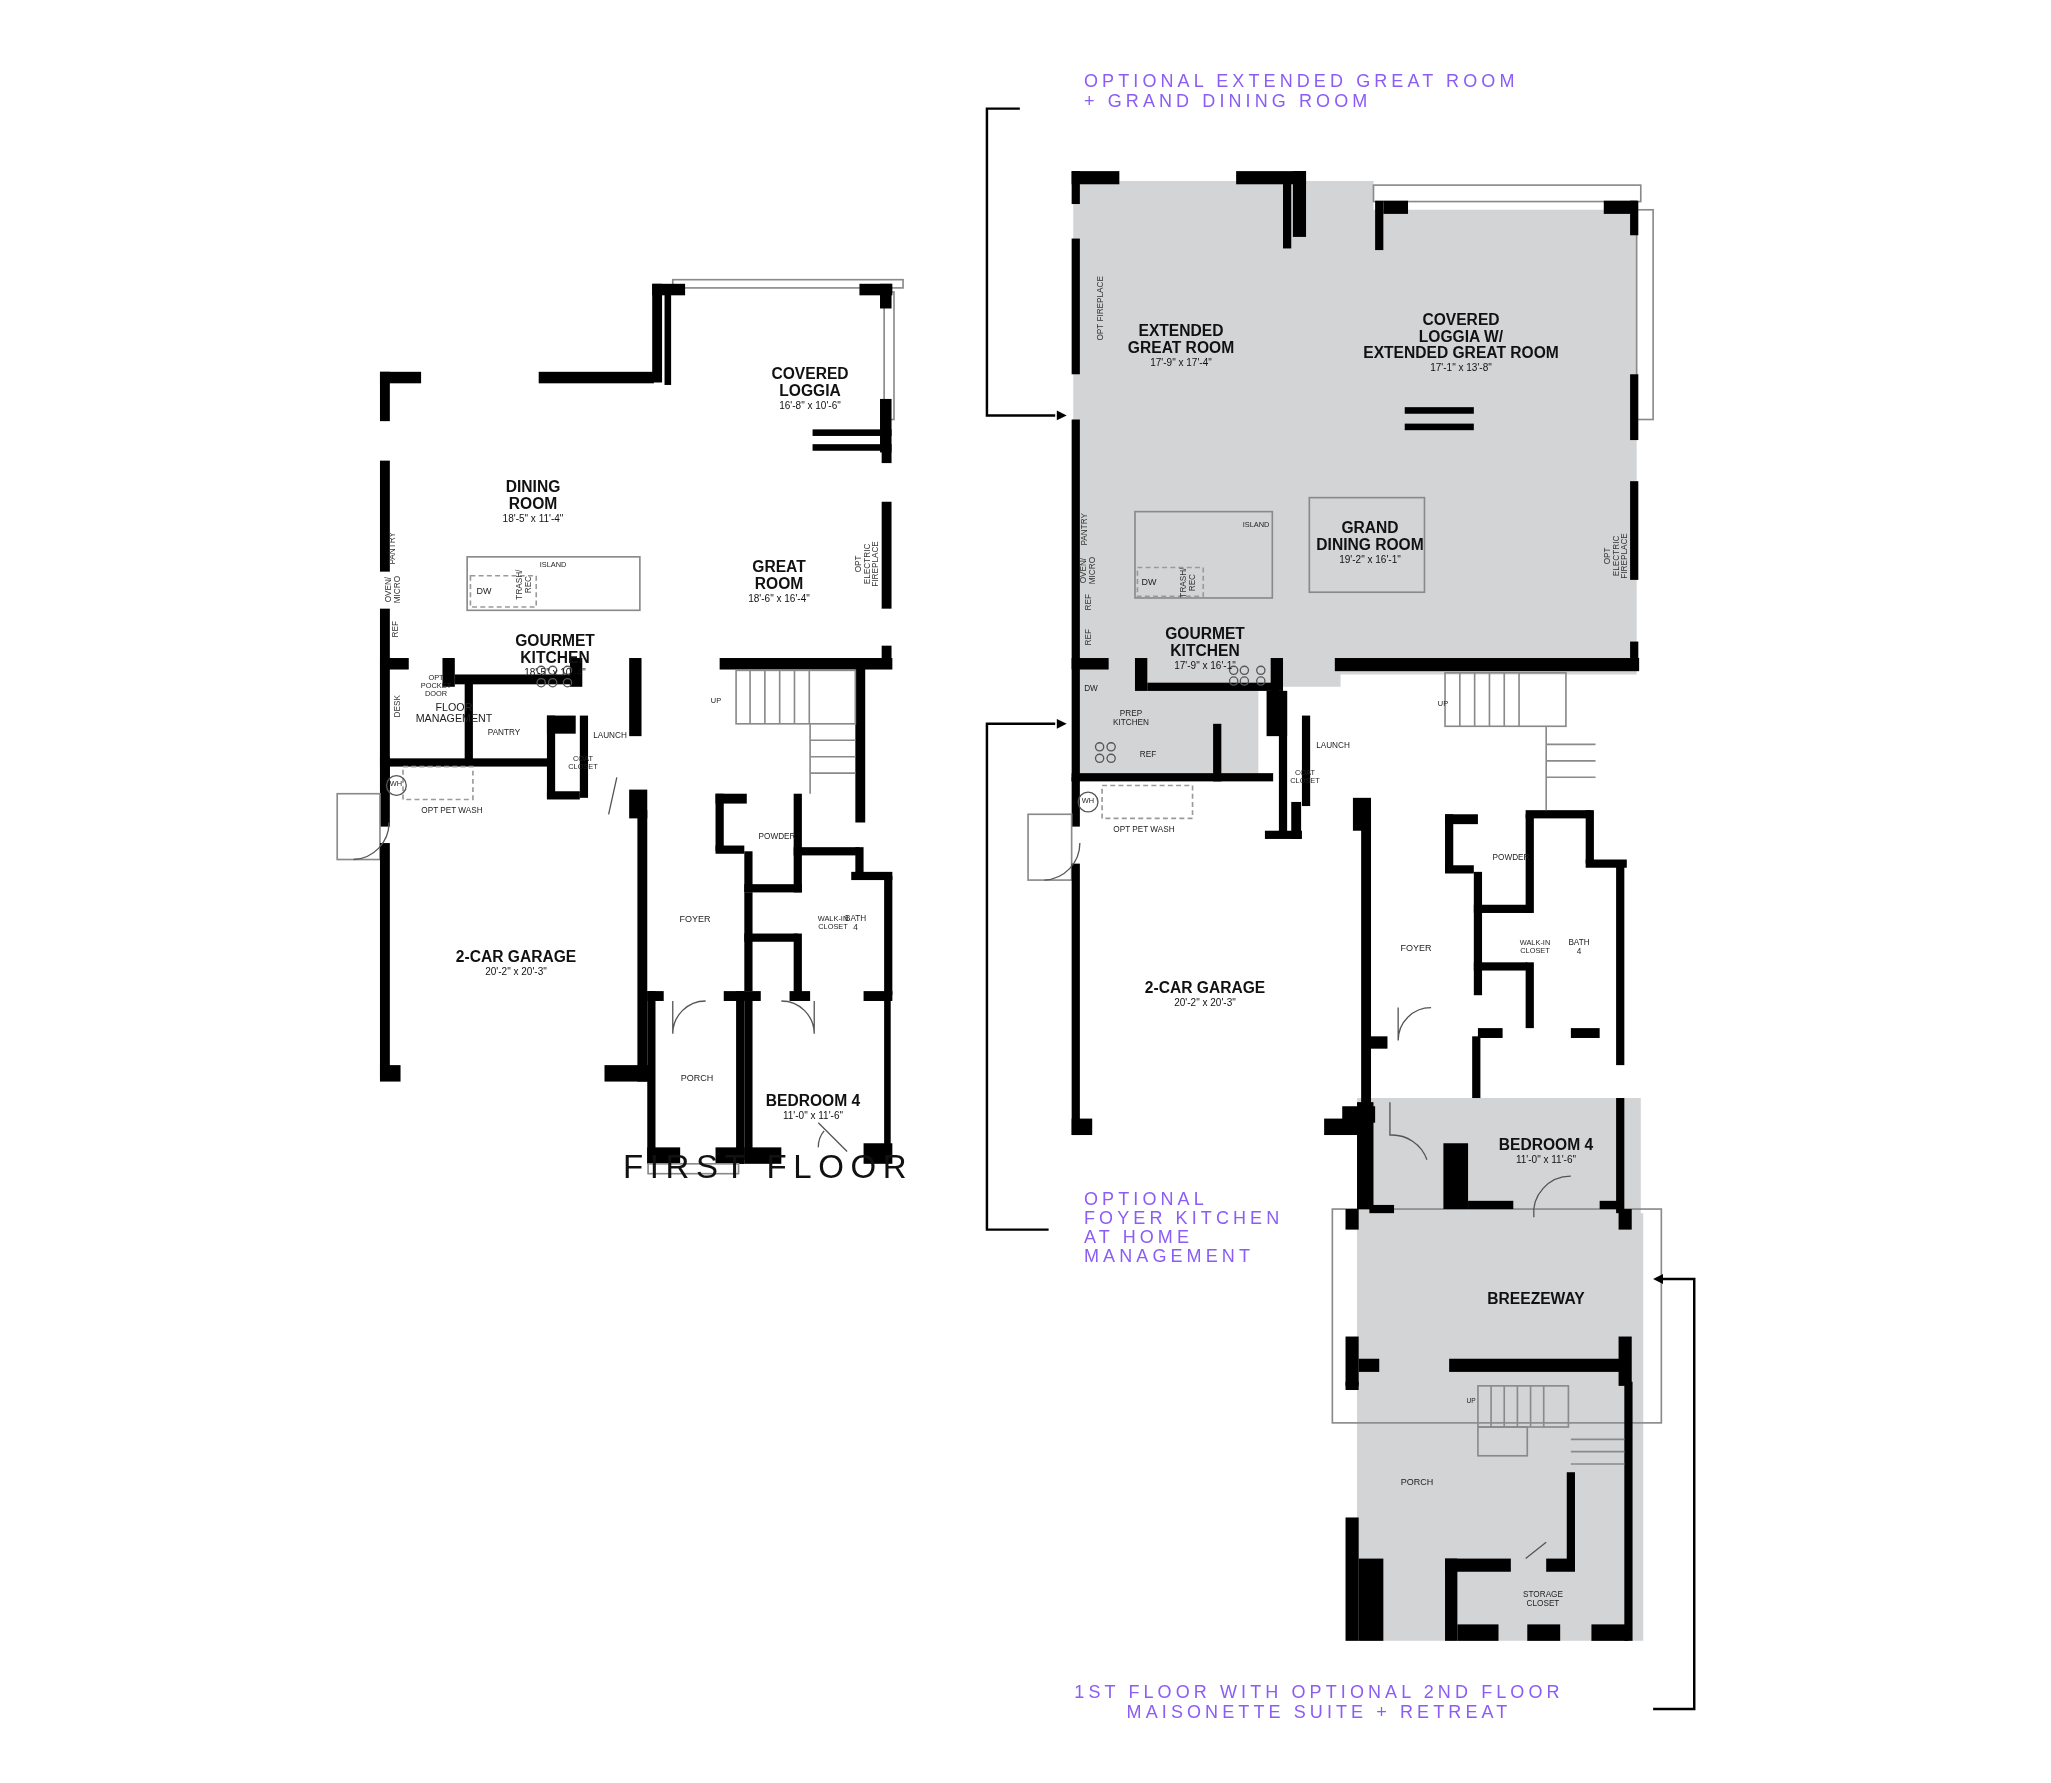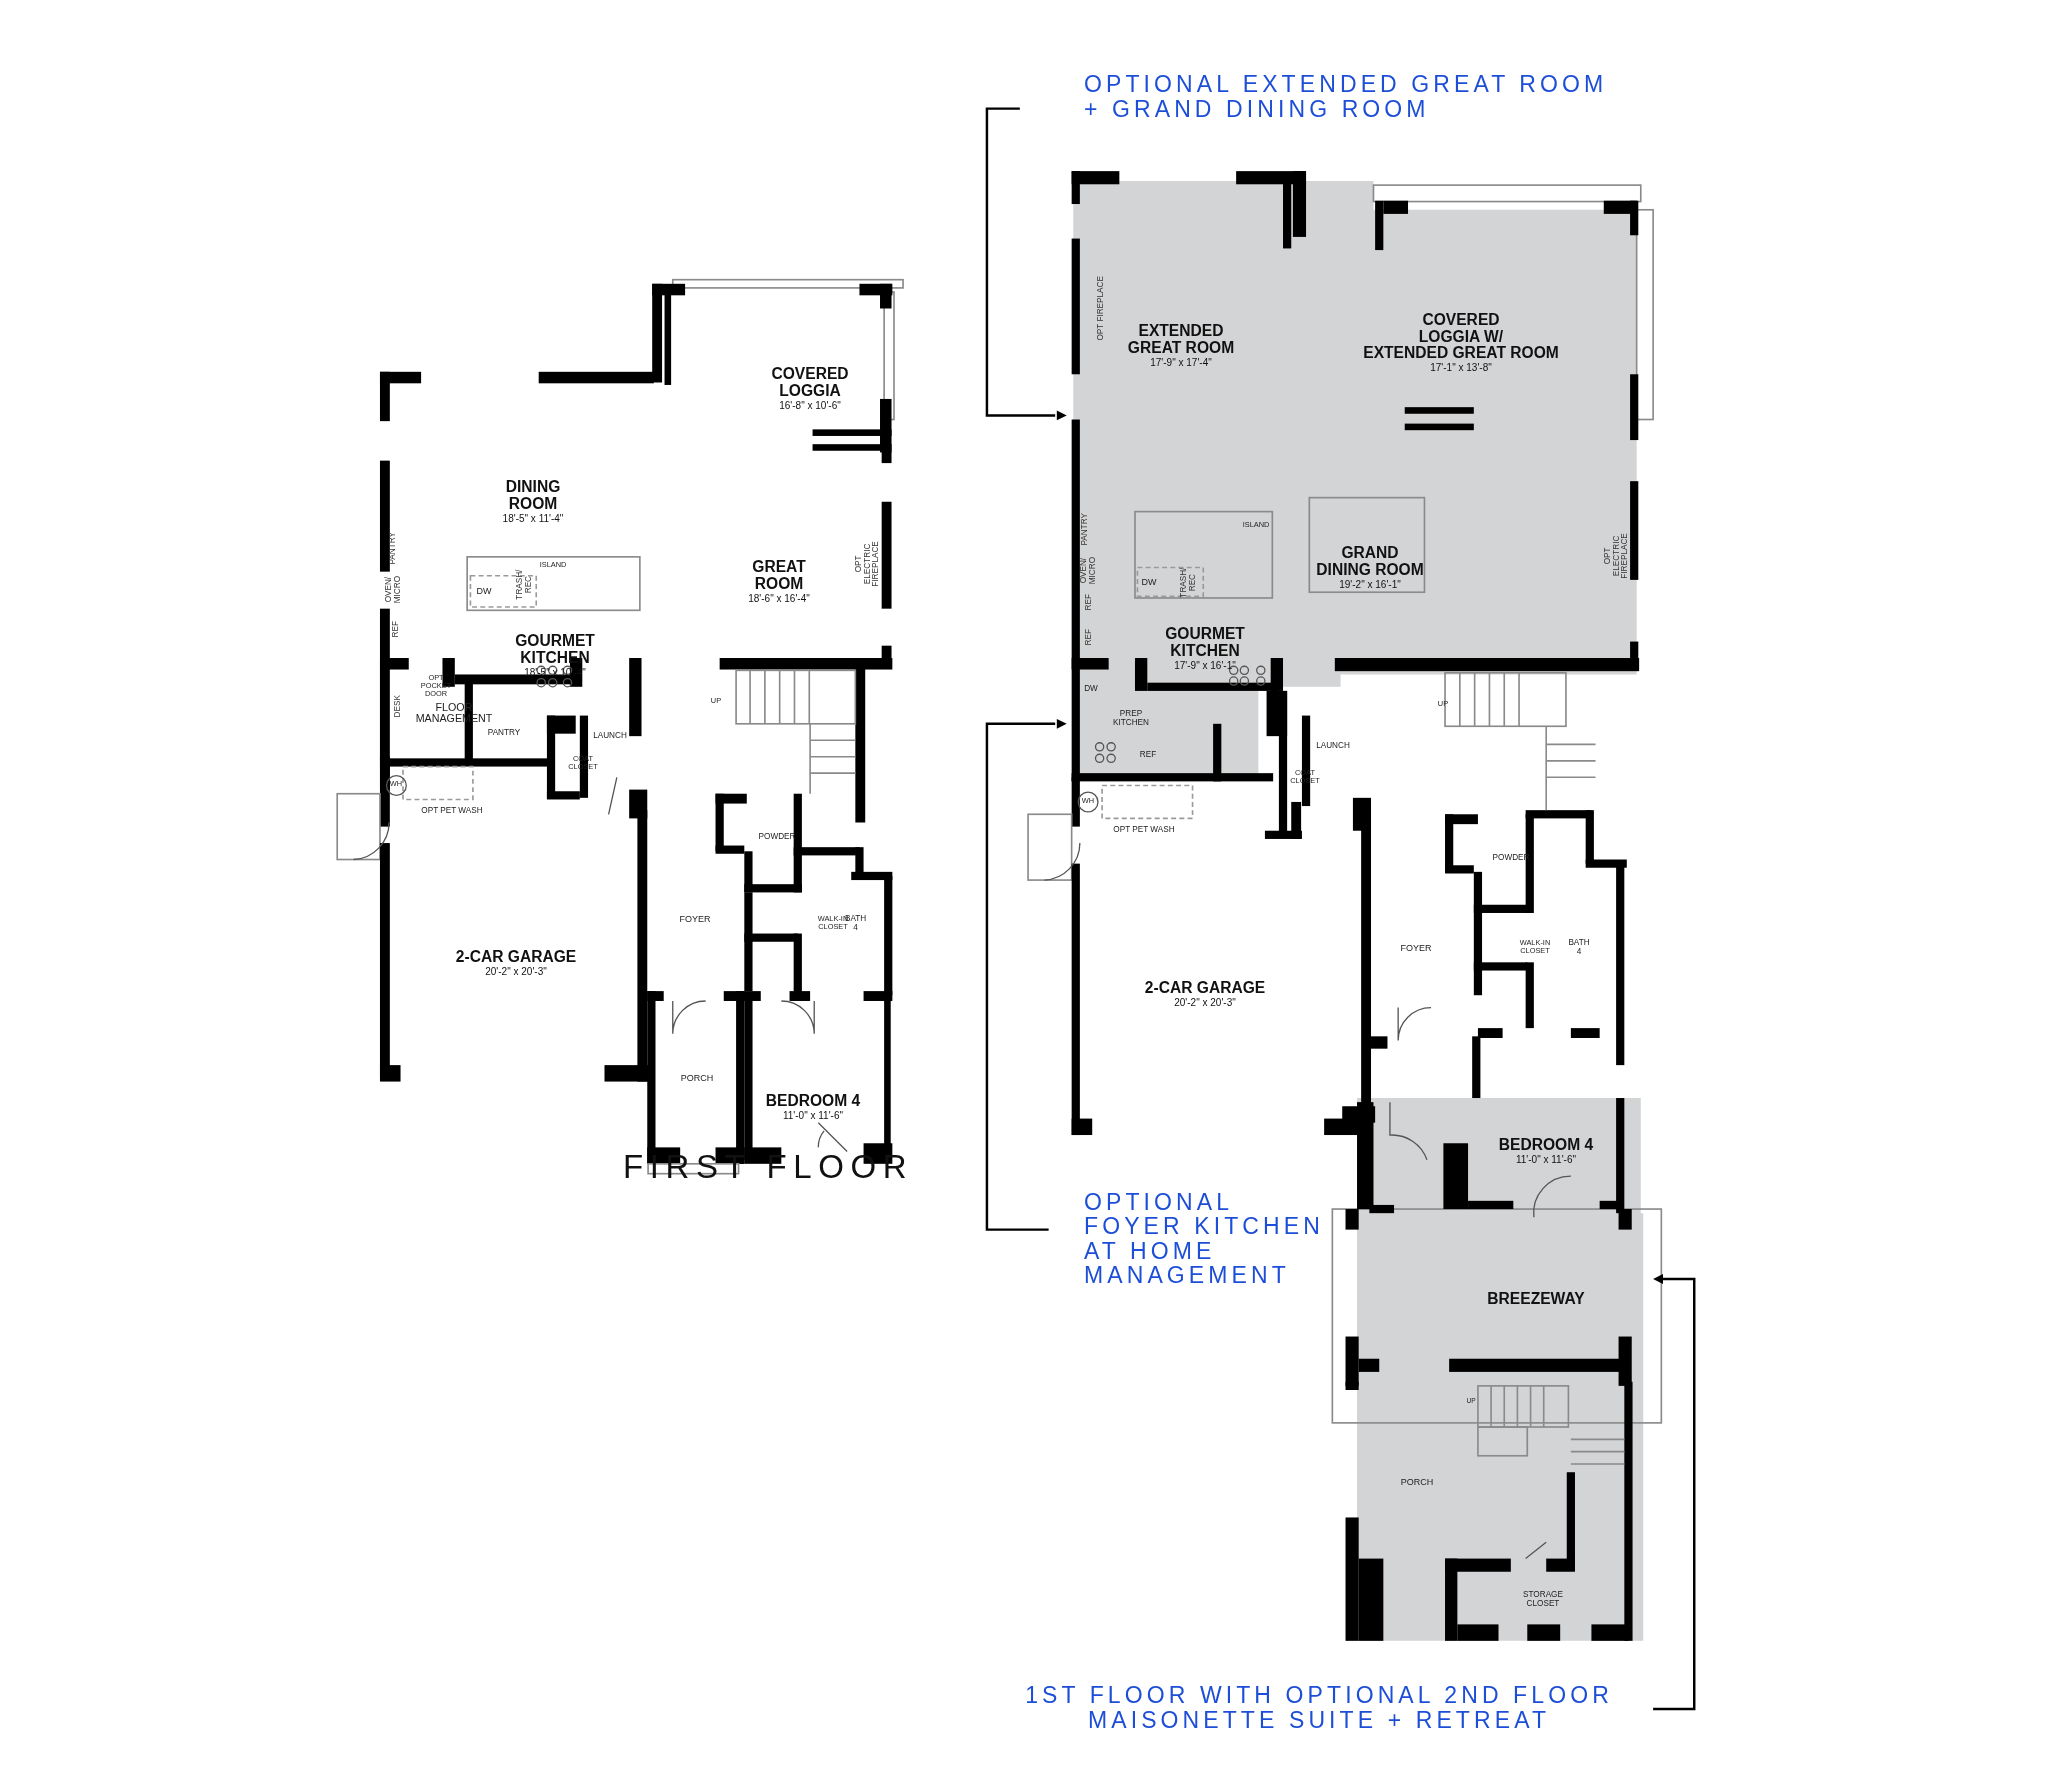--- a/index.html
+++ b/index.html
@@ -12,21 +12,21 @@
   .dash { fill: none; stroke: #9a9a9a; stroke-width: 2; stroke-dasharray: 6 4; }
   .door { fill: none; stroke: #555; stroke-width: 1.6; }
   .lead { fill: none; stroke: #000; stroke-width: 3; }
   .room-name { position: absolute; font-weight: bold; text-align: center; line-height: 1.05;
                font-size: 15.6px; letter-spacing: 0; transform: translateX(-50%); white-space: pre-line; }
   .room-dim { display: block; font-weight: normal; font-size: 10px; margin-top: 1.6px; }
   .small-label { position: absolute; font-size: 9px; text-align: center; line-height: 1.05;
                  transform: translateX(-50%); white-space: pre-line; color: #222; }
   .vlabel { position: absolute; font-size: 8.2px; color: #333; white-space: pre-line; text-align: center;
             transform: rotate(-90deg); transform-origin: center; line-height: 1.05; }
-  .callout { position: absolute; font-size: 23px; letter-spacing: 4.1px; line-height: 1.1; color: #1d4ed8;
+  .callout { position: absolute; font-size: 18px; letter-spacing: 4.1px; line-height: 1.1; color: #8b5cf6;
              font-weight: normal; white-space: pre-line; }
   .floor-title { position: absolute; font-size: 33px; letter-spacing: 6.6px; color: #111; }
 </style>
 </head>
 <body>
 
 <svg class="plan" width="2052" height="1784" viewBox="0 0 2495 2169">
 
   <g>
 
@@ -359,21 +359,21 @@
   <span>EXTENDED
 GREAT ROOM</span>
   <span class="room-dim">17'-9" x 17'-4"</span>
 </div>
 <div class="room-name" style="left:1461px; top:296px;">
   <span>COVERED
 LOGGIA W/
 EXTENDED GREAT ROOM</span>
   <span class="room-dim">17'-1" x 13'-8"</span>
 </div>
-<div class="room-name" style="left:1370px; top:529px;">
+<div class="room-name" style="left:1370px; top:504px;">
   <span>GRAND
 DINING ROOM</span>
   <span class="room-dim">19'-2" x 16'-1"</span>
 </div>
 <div class="room-name" style="left:1205px; top:610px;">
   <span>GOURMET
 KITCHEN</span>
   <span class="room-dim">17'-9" x 16'-1"</span>
 </div>
 <div class="room-name" style="left:1205px; top:964px;">

